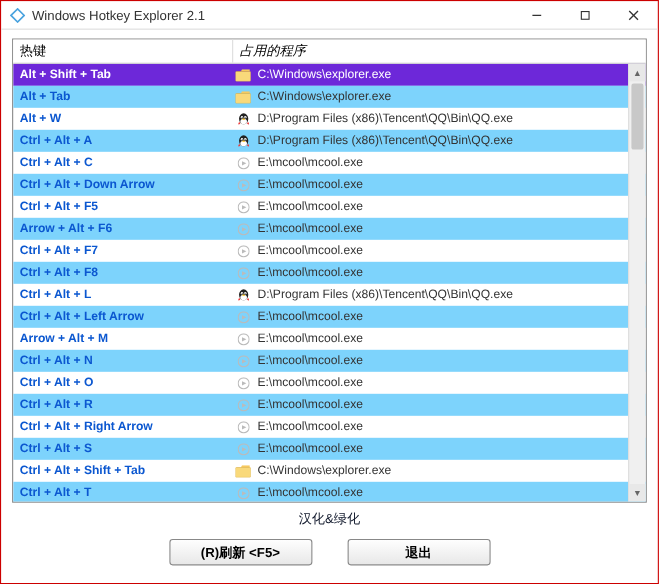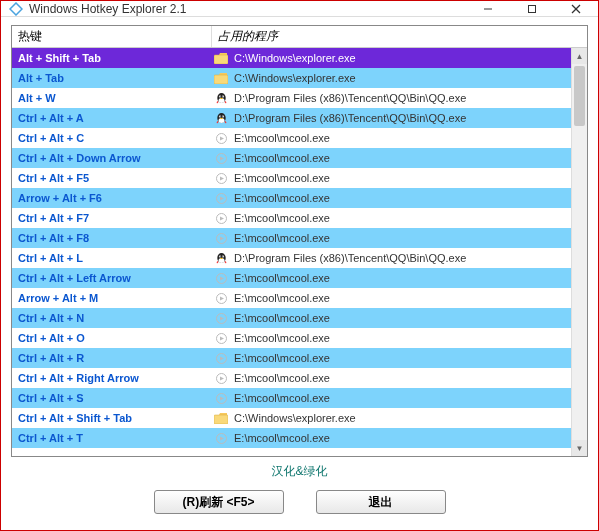--- a/index.html
+++ b/index.html
@@ -7,21 +7,21 @@
     font-family: "Microsoft YaHei", "Segoe UI", Tahoma, sans-serif;
     font-size: 12px;
     background: #fff;
     width: 599px;
     height: 531px;
     border: 1px solid #c00;
     display: flex;
     flex-direction: column;
   }
   .titlebar {
-    height: 16px;
+    height: 26px;
     display: flex;
     align-items: center;
     padding: 0 0 0 8px;
     border-bottom: 1px solid #ddd;
   }
   .titlebar .app-icon {
     width: 14px; height: 14px;
     margin-right: 6px;
   }
   .titlebar .title {
@@ -119,21 +119,21 @@
     height: 60px;
     background:#c8c8c8;
     border-radius:2px;
   }
   .footer {
     padding: 6px 0 12px 0;
     text-align: center;
   }
   .footer-text {
     font-size: 12px;
-    color: #0f766e;
+    color: #0f172a;
     margin-bottom: 10px;
   }
   .btn-row {
     display: flex;
     justify-content: center;
     gap: 32px;
     font-weight: bold;
   }
   .btn {
     width: 130px;

